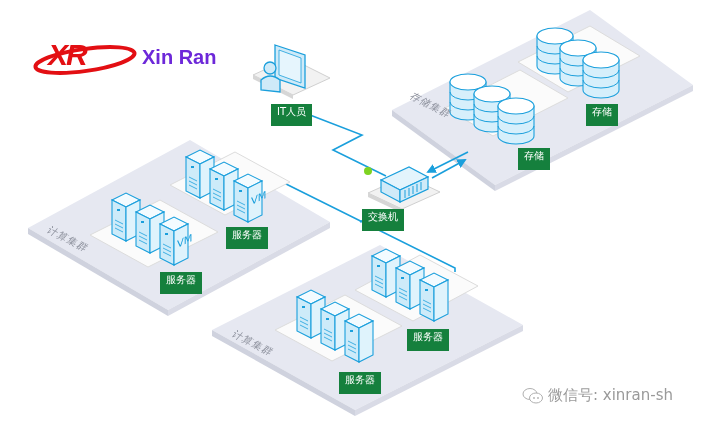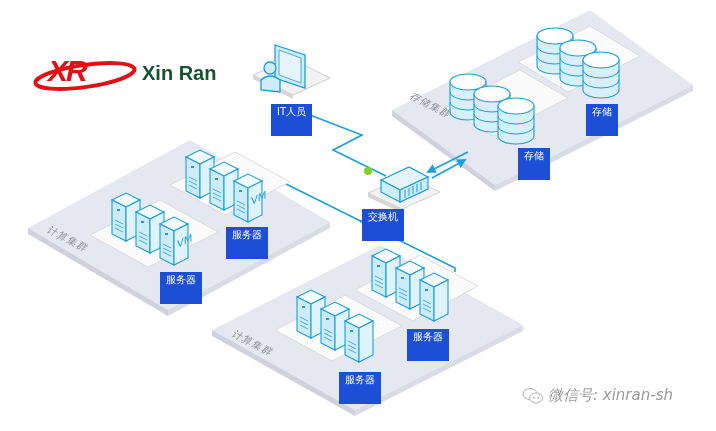--- a/index.html
+++ b/index.html
@@ -1,23 +1,23 @@
 <!DOCTYPE html>
 <html><head>
 <meta charset="utf-8">
 <style>
   html,body{margin:0;padding:0;background:#ffffff;}
   body{width:716px;height:431px;overflow:hidden;position:relative;font-family:"DejaVu Sans",sans-serif;}
   #stage{position:absolute;left:0;top:0;width:716px;height:431px;}
-  .lbl{position:absolute;background:#1d4ed8;color:#fff;font-size:10px;line-height:16px;height:32px;padding:0 6px;text-align:center;white-space:nowrap;font-family:"DejaVu Sans",sans-serif;}
+  .lbl{position:absolute;background:#15803d;color:#fff;font-size:10px;line-height:16px;height:22px;padding:0 6px;text-align:center;white-space:nowrap;font-family:"DejaVu Sans",sans-serif;}
   .cluster-name{position:absolute;color:#8a8e9a;font-size:10px;font-style:italic;white-space:nowrap;letter-spacing:1px;font-family:"DejaVu Sans",sans-serif;}
-  .logo{position:absolute;left:30px;top:52px;height:40px;width:210px;}
+  .logo{position:absolute;left:30px;top:36px;height:40px;width:210px;}
   .logo-xr{position:absolute;left:18px;top:2px;color:#e30f13;font:italic bold 30px "Liberation Sans",sans-serif;letter-spacing:-2px;}
-  .logo-text{position:absolute;left:112px;top:10px;color:#14532d;font:bold 20px "Liberation Sans",sans-serif;}
-  .wm{position:absolute;left:522px;top:386px;color:#9a9a9a;font-size:15px;white-space:nowrap;font-family:"DejaVu Sans",sans-serif;font-style:italic;}
+  .logo-text{position:absolute;left:112px;top:10px;color:#6d28d9;font:bold 20px "Liberation Sans",sans-serif;}
+  .wm{position:absolute;left:522px;top:386px;color:#9a9a9a;font-size:15px;white-space:nowrap;font-family:"DejaVu Sans",sans-serif;}
   .wm-icon{display:inline-block;vertical-align:middle;margin-right:4px;}
 </style>
 </head>
 <body>
 
 <svg id="stage" viewBox="0 0 716 431" xmlns="http://www.w3.org/2000/svg">
   <defs>
     <marker id="arr" viewBox="0 0 10 10" refX="8" refY="5" markerWidth="6" markerHeight="6" orient="auto-start-reverse">
       <path d="M0,0 L10,5 L0,10 z" fill="#1a9fdc"></path>
     </marker>

